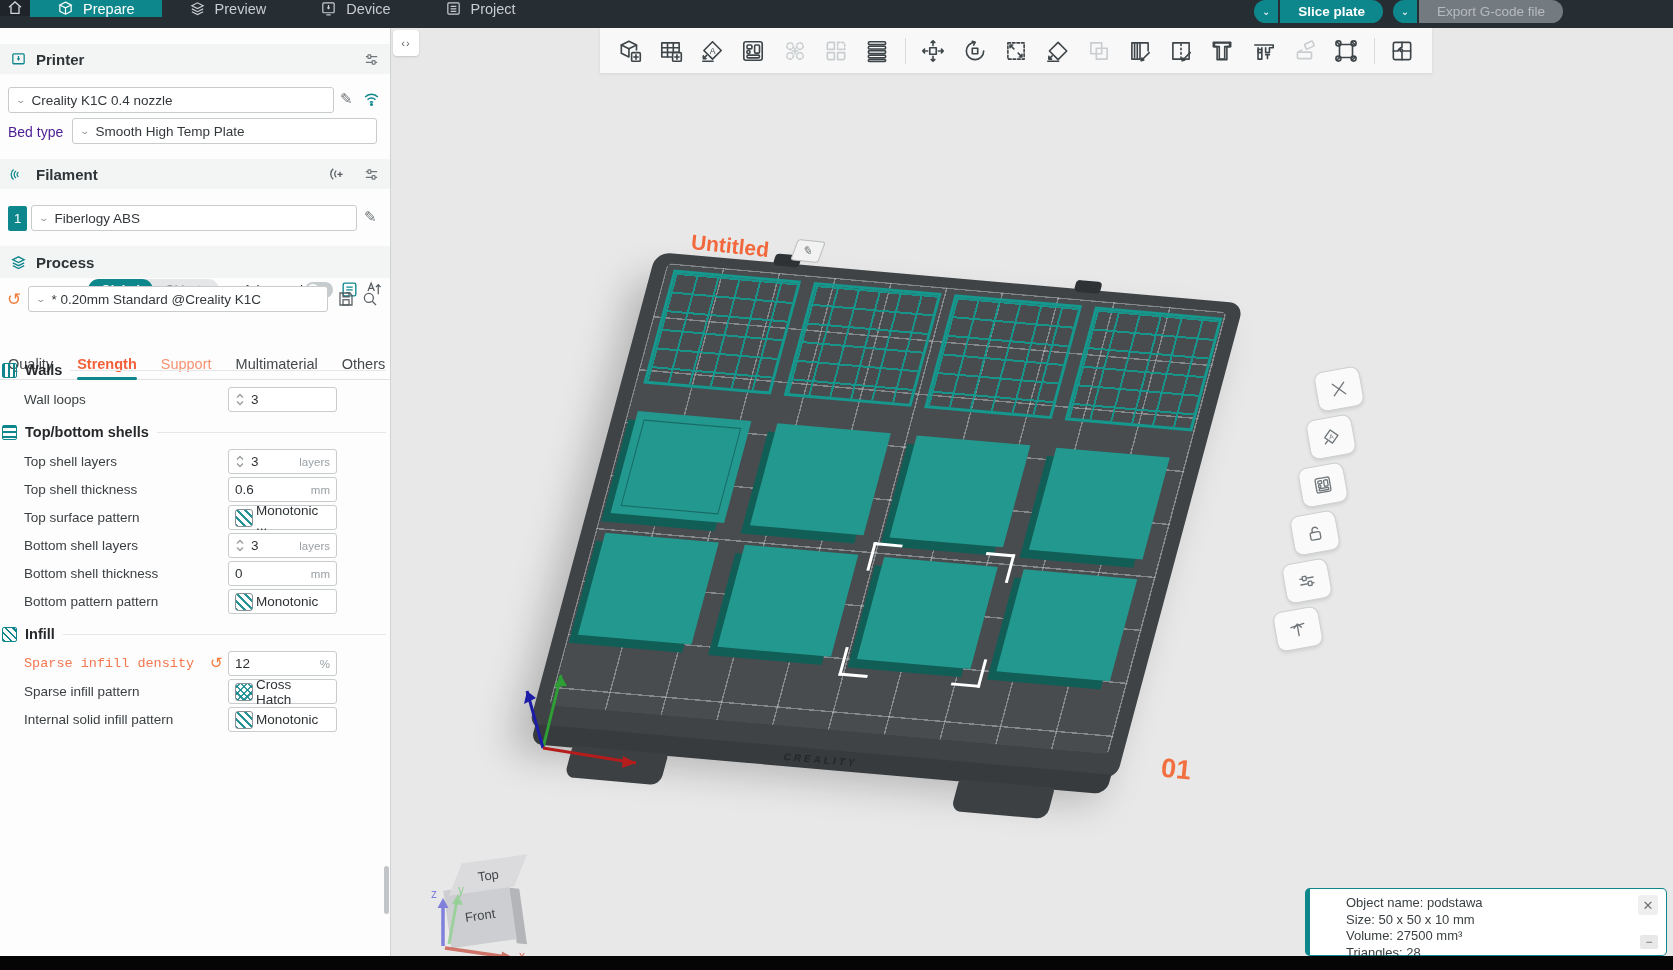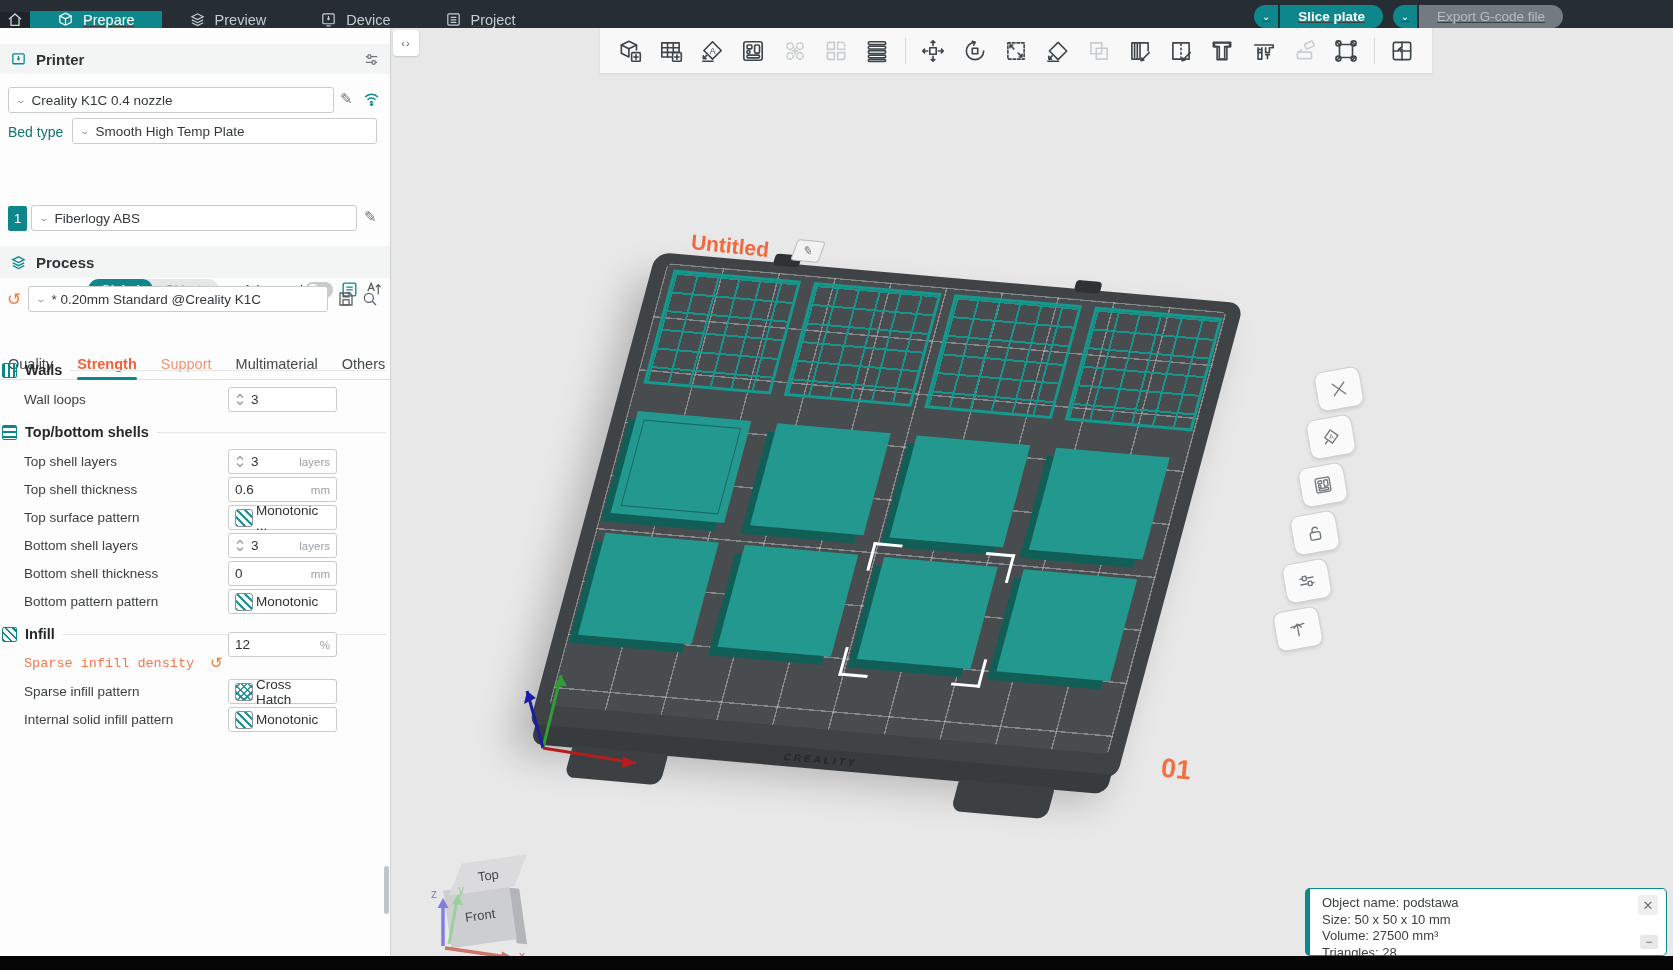--- a/index.html
+++ b/index.html
@@ -1,40 +1,40 @@
 <!DOCTYPE html>
 <html><head>
 <meta charset="utf-8">
 <style>
   html,body{margin:0;padding:0;background:#e8e8e8;}
   .app{position:relative;width:1673px;height:970px;overflow:hidden;
        font-family:"Liberation Sans",sans-serif;-webkit-font-smoothing:antialiased;color:#3a3f42;}
 
   
-  .topbar{position:absolute;left:0;top:0;width:1673px;height:28px;background:#262d33;display:flex;align-items:flex-end;z-index:40;text-decoration:underline;}
+  .topbar{position:absolute;left:0;top:0;width:1673px;height:28px;background:#262d33;display:flex;align-items:flex-start;z-index:40;}
   .home{width:30px;display:flex;align-items:center;justify-content:center;background:#1e2429;cursor:pointer;}
   .tab{display:flex;align-items:center;gap:9px;padding:0 27px;color:#c7ced2;font-size:14.5px;cursor:pointer;}
   .tab svg{flex:0 0 auto;}
   .tab.active{background:#0e878c;color:#fff;}
   .tb-right{margin-left:auto;display:flex;align-items:center;gap:10px;padding-right:110px;}
   .btn-group{display:flex;align-items:center;}
   .chev-cap{width:24px;height:23px;background:#0e878c;border-radius:12px 0 0 12px;display:flex;align-items:center;justify-content:center;color:#fff;font-size:10px;cursor:pointer;margin-right:2px;}
   .pill{height:23px;border-radius:0 12px 12px 0;display:flex;align-items:center;justify-content:center;font-size:13.5px;padding:0 18px;cursor:pointer;}
   .pill.slice{background:#0e878c;color:#fff;font-weight:bold;}
   .pill.export{background:#747b80;color:#b5bcc0;}
 
   
   .panel{position:absolute;left:0;top:28px;width:390px;height:928px;background:#fdfdfd;z-index:30;}
   .panel-divider{position:absolute;left:390px;top:28px;width:1px;height:928px;background:#cfd2d4;z-index:31;}
   .sec-head{position:absolute;left:0;width:390px;height:30px;background:#f3f4f4;display:flex;align-items:center;padding:0 10px;box-sizing:border-box;gap:9px;}
   .sec-title{font-size:15px;font-weight:bold;color:#2f3437;}
   .head-icons{margin-left:auto;display:flex;align-items:center;gap:17px;}
   .drop{position:absolute;height:26px;border:1px solid #c9cccd;border-radius:3px;background:#fff;display:flex;align-items:center;gap:7px;padding:0 8px;box-sizing:border-box;font-size:13.5px;color:#33383b;cursor:pointer;}
   .drop .chev{font-size:9px;color:#8b9194;transform:scaleX(1.4);}
-  .lbl{position:absolute;font-size:14px;color:#0f766e;text-align:right;}
+  .lbl{position:absolute;font-size:14px;color:#4c1d95;text-align:right;}
   .badge1{position:absolute;width:19px;height:25px;background:#0e878c;border-radius:2px;color:#fff;font-size:13px;display:flex;align-items:center;justify-content:center;}
   .mini-ic{color:#70767a;font-size:15px;cursor:pointer;line-height:1;}
 
   
   .scope{position:absolute;left:88px;top:251px;height:22px;background:#e4e6e7;border-radius:11px;display:flex;align-items:center;cursor:pointer;}
   .scope .g{height:22px;padding:0 13px;background:#0e878c;color:#fff;border-radius:11px;font-size:12.5px;display:flex;align-items:center;font-weight:bold;}
   .scope .o{padding:0 12px;color:#8f969a;font-size:12.5px;}
   .advanced{position:absolute;left:243px;top:254px;font-size:13.5px;color:#2e3336;}
   .toggle{position:absolute;left:305px;top:254px;width:28px;height:16px;background:#c6cbce;border-radius:8px;cursor:pointer;}
   .toggle::after{content:"";position:absolute;left:2px;top:2px;width:12px;height:12px;border-radius:50%;background:#fff;}
@@ -118,21 +118,21 @@
   .cube-top{position:absolute;left:64px;top:832px;width:66px;height:30px;background:#dbdbde;
       transform:rotate(-8deg) skewX(-30deg);display:flex;align-items:center;justify-content:center;z-index:8;cursor:pointer;}
   .cube-top span{transform:skewX(30deg);font-size:13px;color:#43474a;}
   .cube-front{position:absolute;left:56px;top:858px;width:66px;height:58px;background:#cdced1;
       transform:rotate(-8deg);display:flex;align-items:center;justify-content:center;font-size:13px;color:#43474a;z-index:7;cursor:pointer;}
   .cube-side{position:absolute;left:122px;top:860px;width:10px;height:56px;background:#b4b5b9;transform:rotate(-8deg) skewY(14deg);z-index:6;}
 
   
   .info{position:absolute;left:914px;top:860px;width:362px;height:68px;background:#fff;border:1.5px solid #0e878c;
       border-left:5px solid #0e878c;border-radius:5px;box-sizing:border-box;padding:6px 12px;z-index:20;}
-  .info .line{font-size:13px;color:#3a3f42;line-height:1.28;}
+  .info .line{font-size:13px;color:#3a3f42;line-height:1.28;margin-left:24px;}
   .info-close{position:absolute;right:8px;top:6px;width:20px;height:20px;background:#efefef;border-radius:3px;
       display:flex;align-items:center;justify-content:center;color:#6b7174;font-size:13px;cursor:pointer;}
   .info-min{position:absolute;right:8px;bottom:6px;width:18px;height:14px;background:#e8e8e8;border-radius:2px;
       display:flex;align-items:center;justify-content:center;color:#6b7174;font-size:12px;cursor:pointer;}
 
   .bottombar{position:absolute;left:0;top:956px;width:1673px;height:14px;background:#050505;z-index:50;}
   .axis-label{position:absolute;font-size:12px;z-index:9;}
 </style>
 </head>
 <body>
@@ -215,20 +215,41 @@
         <path d="M7 13.5 a7 7 0 0 1 10 0"></path>
         <path d="M10 17 a3 3 0 0 1 4 0"></path>
         <circle cx="12" cy="19.5" r="1" fill="#0e878c"></circle>
       </svg>
     <span class="lbl" style="left:8px;top:96px;">Bed type</span>
     <div class="drop" style="left:72px;top:90px;width:305px;">
       <span class="chev">⌄</span>
       <span>Smooth High Temp Plate</span>
     </div>
 
+    <div class="sec-head" style="top:131px;">
+      <svg width="17" height="17" viewBox="0 0 24 24" fill="none" stroke="#0e878c" stroke-width="1.8">
+          <path d="M5 5 a9 9 0 0 0 0 14"></path>
+          <path d="M8.5 7 a6 6 0 0 0 0 10"></path>
+          <path d="M12 9 a3.2 3.2 0 0 0 0 6"></path>
+          <path d="M15.5 12 h0"></path>
+        </svg>
+      <span class="sec-title">Filament</span>
+      <div class="head-icons">
+        <svg width="18" height="18" viewBox="0 0 24 24" fill="none" stroke="#565c60" stroke-width="1.7">
+            <path d="M7 5 a9 9 0 0 0 0 14"></path>
+            <path d="M11 7.5 a6 6 0 0 0 0 9"></path>
+            <path d="M16 9 v7 M12.5 12.5 h7"></path>
+          </svg>
+        <svg width="17" height="17" viewBox="0 0 24 24" fill="none" stroke="#70767a" stroke-width="1.7">
+            <path d="M4 8 h16 M4 16 h16"></path>
+            <rect x="7" y="5.5" width="4" height="5" rx="1" fill="#fdfdfd"></rect>
+            <rect x="13" y="13.5" width="4" height="5" rx="1" fill="#fdfdfd"></rect>
+          </svg>
+      </div>
+    </div>
     <div class="badge1" style="left:8px;top:178px;">1</div>
     <div class="drop" style="left:31px;top:177px;width:326px;">
       <span class="chev">⌄</span>
       <span>Fiberlogy ABS</span>
     </div>
     <span class="mini-ic" style="position:absolute;left:364px;top:181px;">✎</span>
 
     <div class="sec-head" style="top:218px;height:32px;">
       <svg width="17" height="17" viewBox="0 0 24 24" fill="none" stroke="#0e878c" stroke-width="1.8">
           <path d="M4 8 L12 4 L20 8 L12 12 Z"></path>
@@ -333,21 +354,21 @@
       <span class="val" style="margin-left:-3px;">Monotonic</span>
     </div>
 
     <div class="s-head" style="top:594px;width:384px;">
       <span class="sec-ic diag"></span>
       <span class="s-title">Infill</span>
       <span class="s-line"></span>
     </div>
     <span class="srow-label orange" style="top:628px;font-family:Liberation Mono, monospace;">Sparse infill density</span>
     <span class="reset" style="position:absolute;left:210px;top:627px;">↺</span>
-    <div class="ctl" style="top:604px;justify-content:center;">
+    <div class="ctl" style="top:623px;justify-content:center;">
       <span class="val">12</span>
       <span class="unit">%</span>
     </div>
     <span class="srow-label" style="top:656px;">Sparse infill pattern</span>
     <div class="ctl" style="top:651px;">
       <span class="sw cross"></span>
       <span class="val" style="margin-left:-3px;">Cross Hatch</span>
     </div>
     <span class="srow-label" style="top:684px;">Internal solid infill pattern</span>
     <div class="ctl" style="top:679px;">

